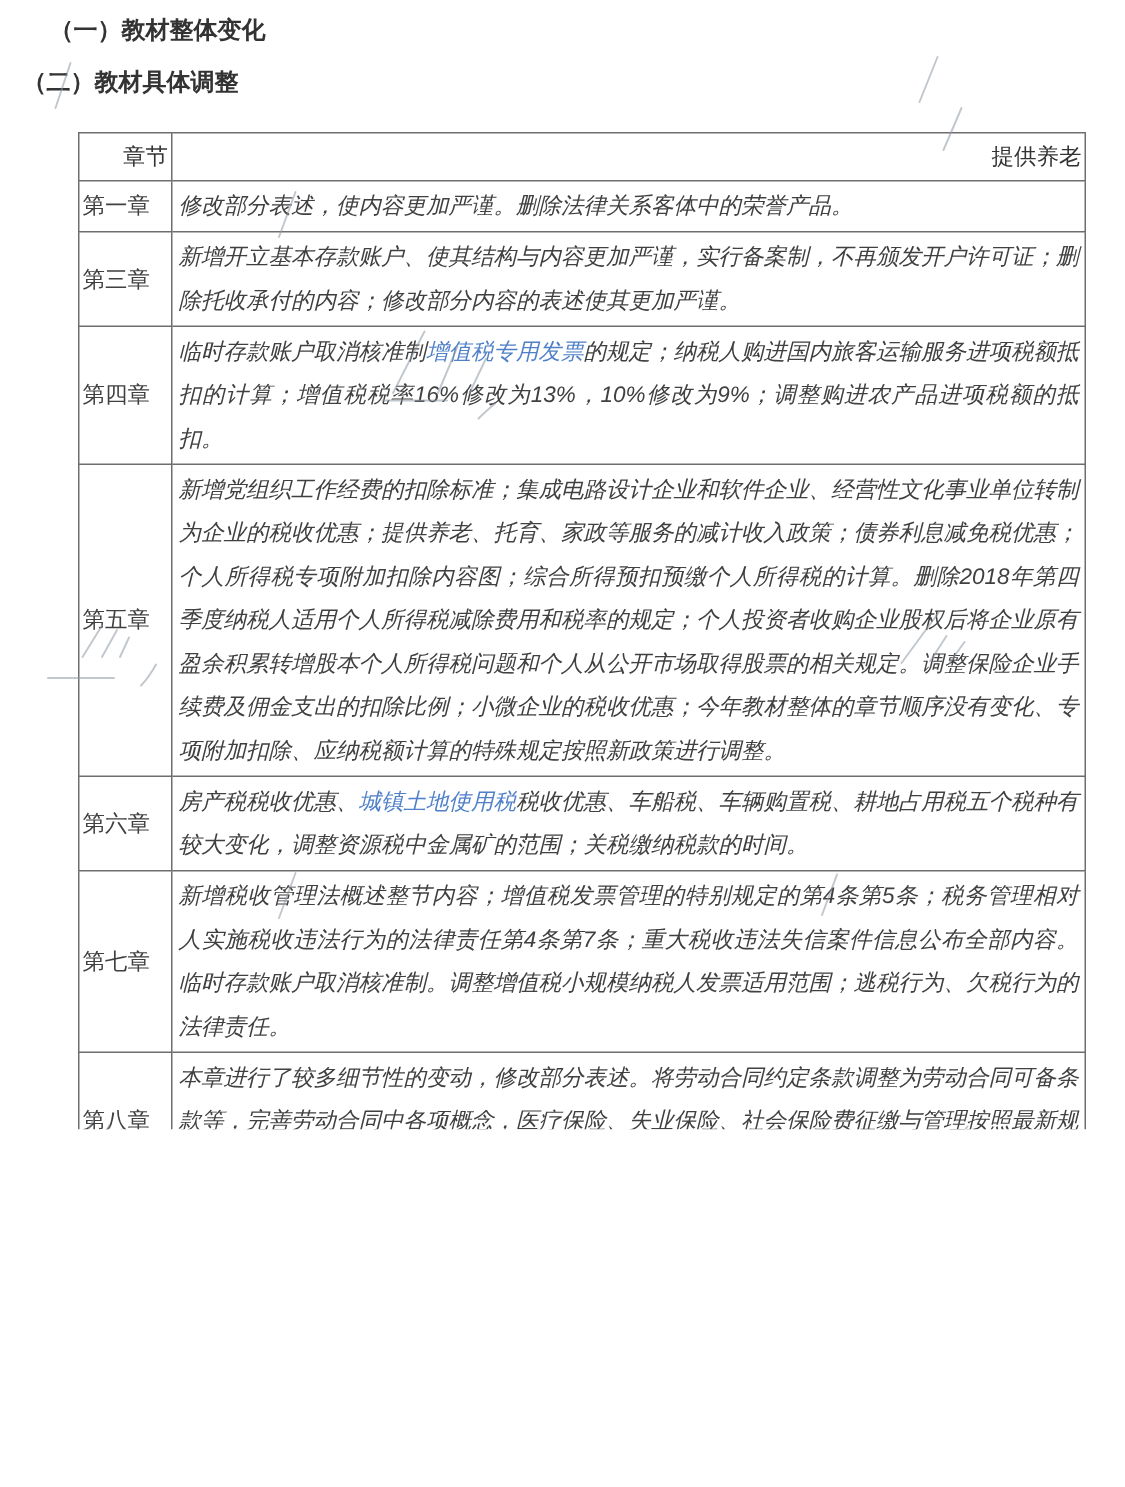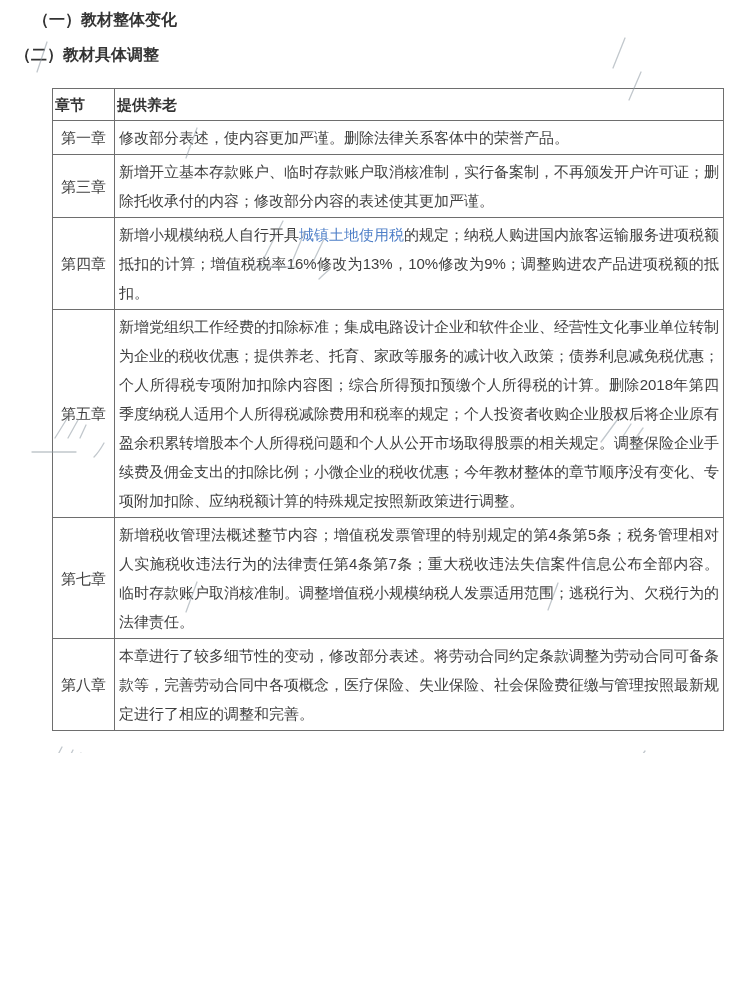--- a/index.html
+++ b/index.html
@@ -24,25 +24,25 @@
   table.changes{
     margin:22px 0 0 52px; width:671px; border-collapse:collapse;
     table-layout:fixed;
   }
   table.changes col.c1{width:62px;}
   table.changes col.c2{width:609px;}
   table.changes th, table.changes td{
     border:1px solid var(--border); font-size:15px; color:var(--text);
   }
   table.changes th{
-    font-weight:bold; text-align:left; line-height:29px; padding:1px 2px;
+    font-weight:normal; text-align:right; line-height:29px; padding:1px 2px;
     color:var(--heading);
   }
-  td.chapter{ text-align:center; vertical-align:middle; padding:1px 2px; line-height:29px;}
-  td.change{ text-align:justify; vertical-align:middle; padding:2px 4px; line-height:29px;}
+  td.chapter{ vertical-align:middle; padding:1px 2px; line-height:29px;}
+  td.change{ text-align:justify; vertical-align:middle; padding:2px 4px; line-height:29px;font-style:italic;}
   td.change .link{ color:var(--link); }
   .wm-overlay{
     position:absolute; left:0; top:0; width:750px; height:991px;
     pointer-events:none; opacity:.55;
   }
   .wm-overlay path, .wm-overlay line{ stroke:var(--wm); stroke-width:1.3; fill:none; stroke-linecap:round;}
 </style>
 </head>
 <body>
 
@@ -64,29 +64,33 @@
         <th>提供养老</th>
       </tr>
     </thead>
     <tbody>
         <tr>
           <td class="chapter">第一章</td>
           <td class="change"><span>修改部分表述，使内容更加严谨。删除法律关系客体中的荣誉产品。</span></td>
         </tr>
         <tr>
           <td class="chapter">第三章</td>
-          <td class="change"><span>新增开立基本存款账户、临时存款账户取消核准制，实行备案制，不再颁发开户许可证；删除托收承付的内容；修改部分内容的表述使其更加严谨。</span></td>
+          <td class="change"><span>新增开立基本存款账户、使其结构与内容更加严谨，实行备案制，不再颁发开户许可证；删除托收承付的内容；修改部分内容的表述使其更加严谨。</span></td>
         </tr>
         <tr>
           <td class="chapter">第四章</td>
-          <td class="change"><span>新增小规模纳税人自行开具</span><span class="link">城镇土地使用税</span><span>的规定；纳税人购进国内旅客运输服务进项税额抵扣的计算；增值税税率16%修改为13%，10%修改为9%；调整购进农产品进项税额的抵扣。</span></td>
+          <td class="change"><span>临时存款账户取消核准制</span><span class="link">增值税专用发票</span><span>的规定；纳税人购进国内旅客运输服务进项税额抵扣的计算；增值税税率16%修改为13%，10%修改为9%；调整购进农产品进项税额的抵扣。</span></td>
         </tr>
         <tr>
           <td class="chapter">第五章</td>
           <td class="change"><span>新增党组织工作经费的扣除标准；集成电路设计企业和软件企业、经营性文化事业单位转制为企业的税收优惠；提供养老、托育、家政等服务的减计收入政策；债券利息减免税优惠；个人所得税专项附加扣除内容图；综合所得预扣预缴个人所得税的计算。删除2018年第四季度纳税人适用个人所得税减除费用和税率的规定；个人投资者收购企业股权后将企业原有盈余积累转增股本个人所得税问题和个人从公开市场取得股票的相关规定。调整保险企业手续费及佣金支出的扣除比例；小微企业的税收优惠；今年教材整体的章节顺序没有变化、专项附加扣除、应纳税额计算的特殊规定按照新政策进行调整。</span></td>
+        </tr>
+        <tr>
+          <td class="chapter">第六章</td>
+          <td class="change"><span>房产税税收优惠、</span><span class="link">城镇土地使用税</span><span>税收优惠、车船税、车辆购置税、耕地占用税五个税种有较大变化，调整资源税中金属矿的范围；关税缴纳税款的时间。</span></td>
         </tr>
         <tr>
           <td class="chapter">第七章</td>
           <td class="change"><span>新增税收管理法概述整节内容；增值税发票管理的特别规定的第4条第5条；税务管理相对人实施税收违法行为的法律责任第4条第7条；重大税收违法失信案件信息公布全部内容。临时存款账户取消核准制。调整增值税小规模纳税人发票适用范围；逃税行为、欠税行为的法律责任。</span></td>
         </tr>
         <tr>
           <td class="chapter">第八章</td>
           <td class="change"><span>本章进行了较多细节性的变动，修改部分表述。将劳动合同约定条款调整为劳动合同可备条款等，完善劳动合同中各项概念，医疗保险、失业保险、社会保险费征缴与管理按照最新规定进行了相应的调整和完善。</span></td>
         </tr>
       </tbody>

